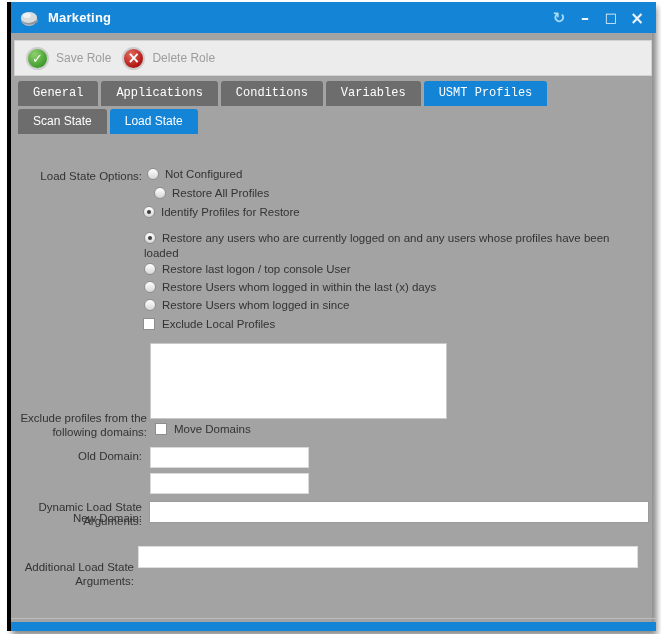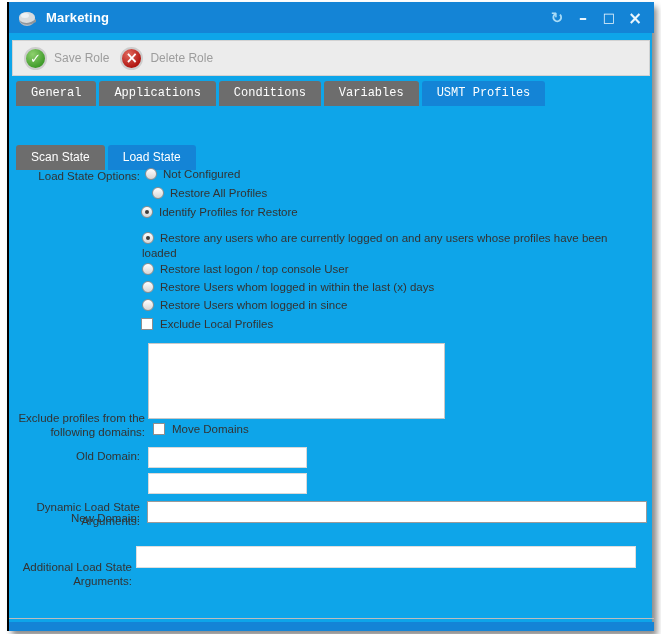--- a/index.html
+++ b/index.html
@@ -3,22 +3,22 @@
 <meta charset="utf-8">
 <style>
   * { box-sizing: border-box; }
   html,body { margin:0; padding:0; }
   body {
     width:661px; height:634px; background:#ffffff; position:relative; overflow:hidden;
     font-family:"Liberation Sans", sans-serif;
   }
   .window {
     position:absolute; left:7px; top:2px; width:645px; height:629px;
-    background:#0ea5e9;
-    border-left:2px solid #000000;
+    background:#a3a3a3;
+    border-left:4px solid #000000;
     box-shadow:5px 5px 6px rgba(0,0,0,0.45);
   }
   
   .titlebar {
     position:absolute; top:0; left:0; width:645px; height:31px;
     background:#1484d6; display:flex; align-items:center;
   }
   .app-icon { margin-left:9px; width:20px; height:18px; flex:0 0 auto; }
   .title { color:#ffffff; font-weight:bold; font-size:13px; margin-left:8px; letter-spacing:0.2px; }
   .win-buttons {
@@ -46,21 +46,21 @@
     color:#ffffff; font-size:13px; font-weight:bold;
     font-family:"DejaVu Sans", sans-serif;
     border:2px solid #cdcdcd;
   }
   .icon-circle.save   { background:radial-gradient(circle at 35% 28%, #8ed06e, #3d9a28 75%); }
   .icon-circle.delete { background:radial-gradient(circle at 35% 28%, #e26a5e, #ae120e 75%); font-size:15px; }
   .tool-label { color:#9d9d9d; font-size:12px; margin-left:7px; }
 
   
   .tabs-main { position:absolute; top:79px; left:7px; display:flex; gap:3px;font-family:Liberation Mono, monospace; }
-  .tabs-sub  { position:absolute; top:107px; left:7px; display:flex; gap:3px;margin-top:36px; }
+  .tabs-sub  { position:absolute; top:107px; left:7px; display:flex; gap:3px; }
   .tab {
     height:25px; line-height:25px; padding:0 15px;
     background:#6d6d6d; color:#ffffff; font-size:12px;
     border-radius:3px 3px 0 0; white-space:nowrap; cursor:default;
   }
   .tab.active { background:#1484d6; }
 
   
   .flabel {
     position:absolute; font-size:11.5px; color:#333333;

